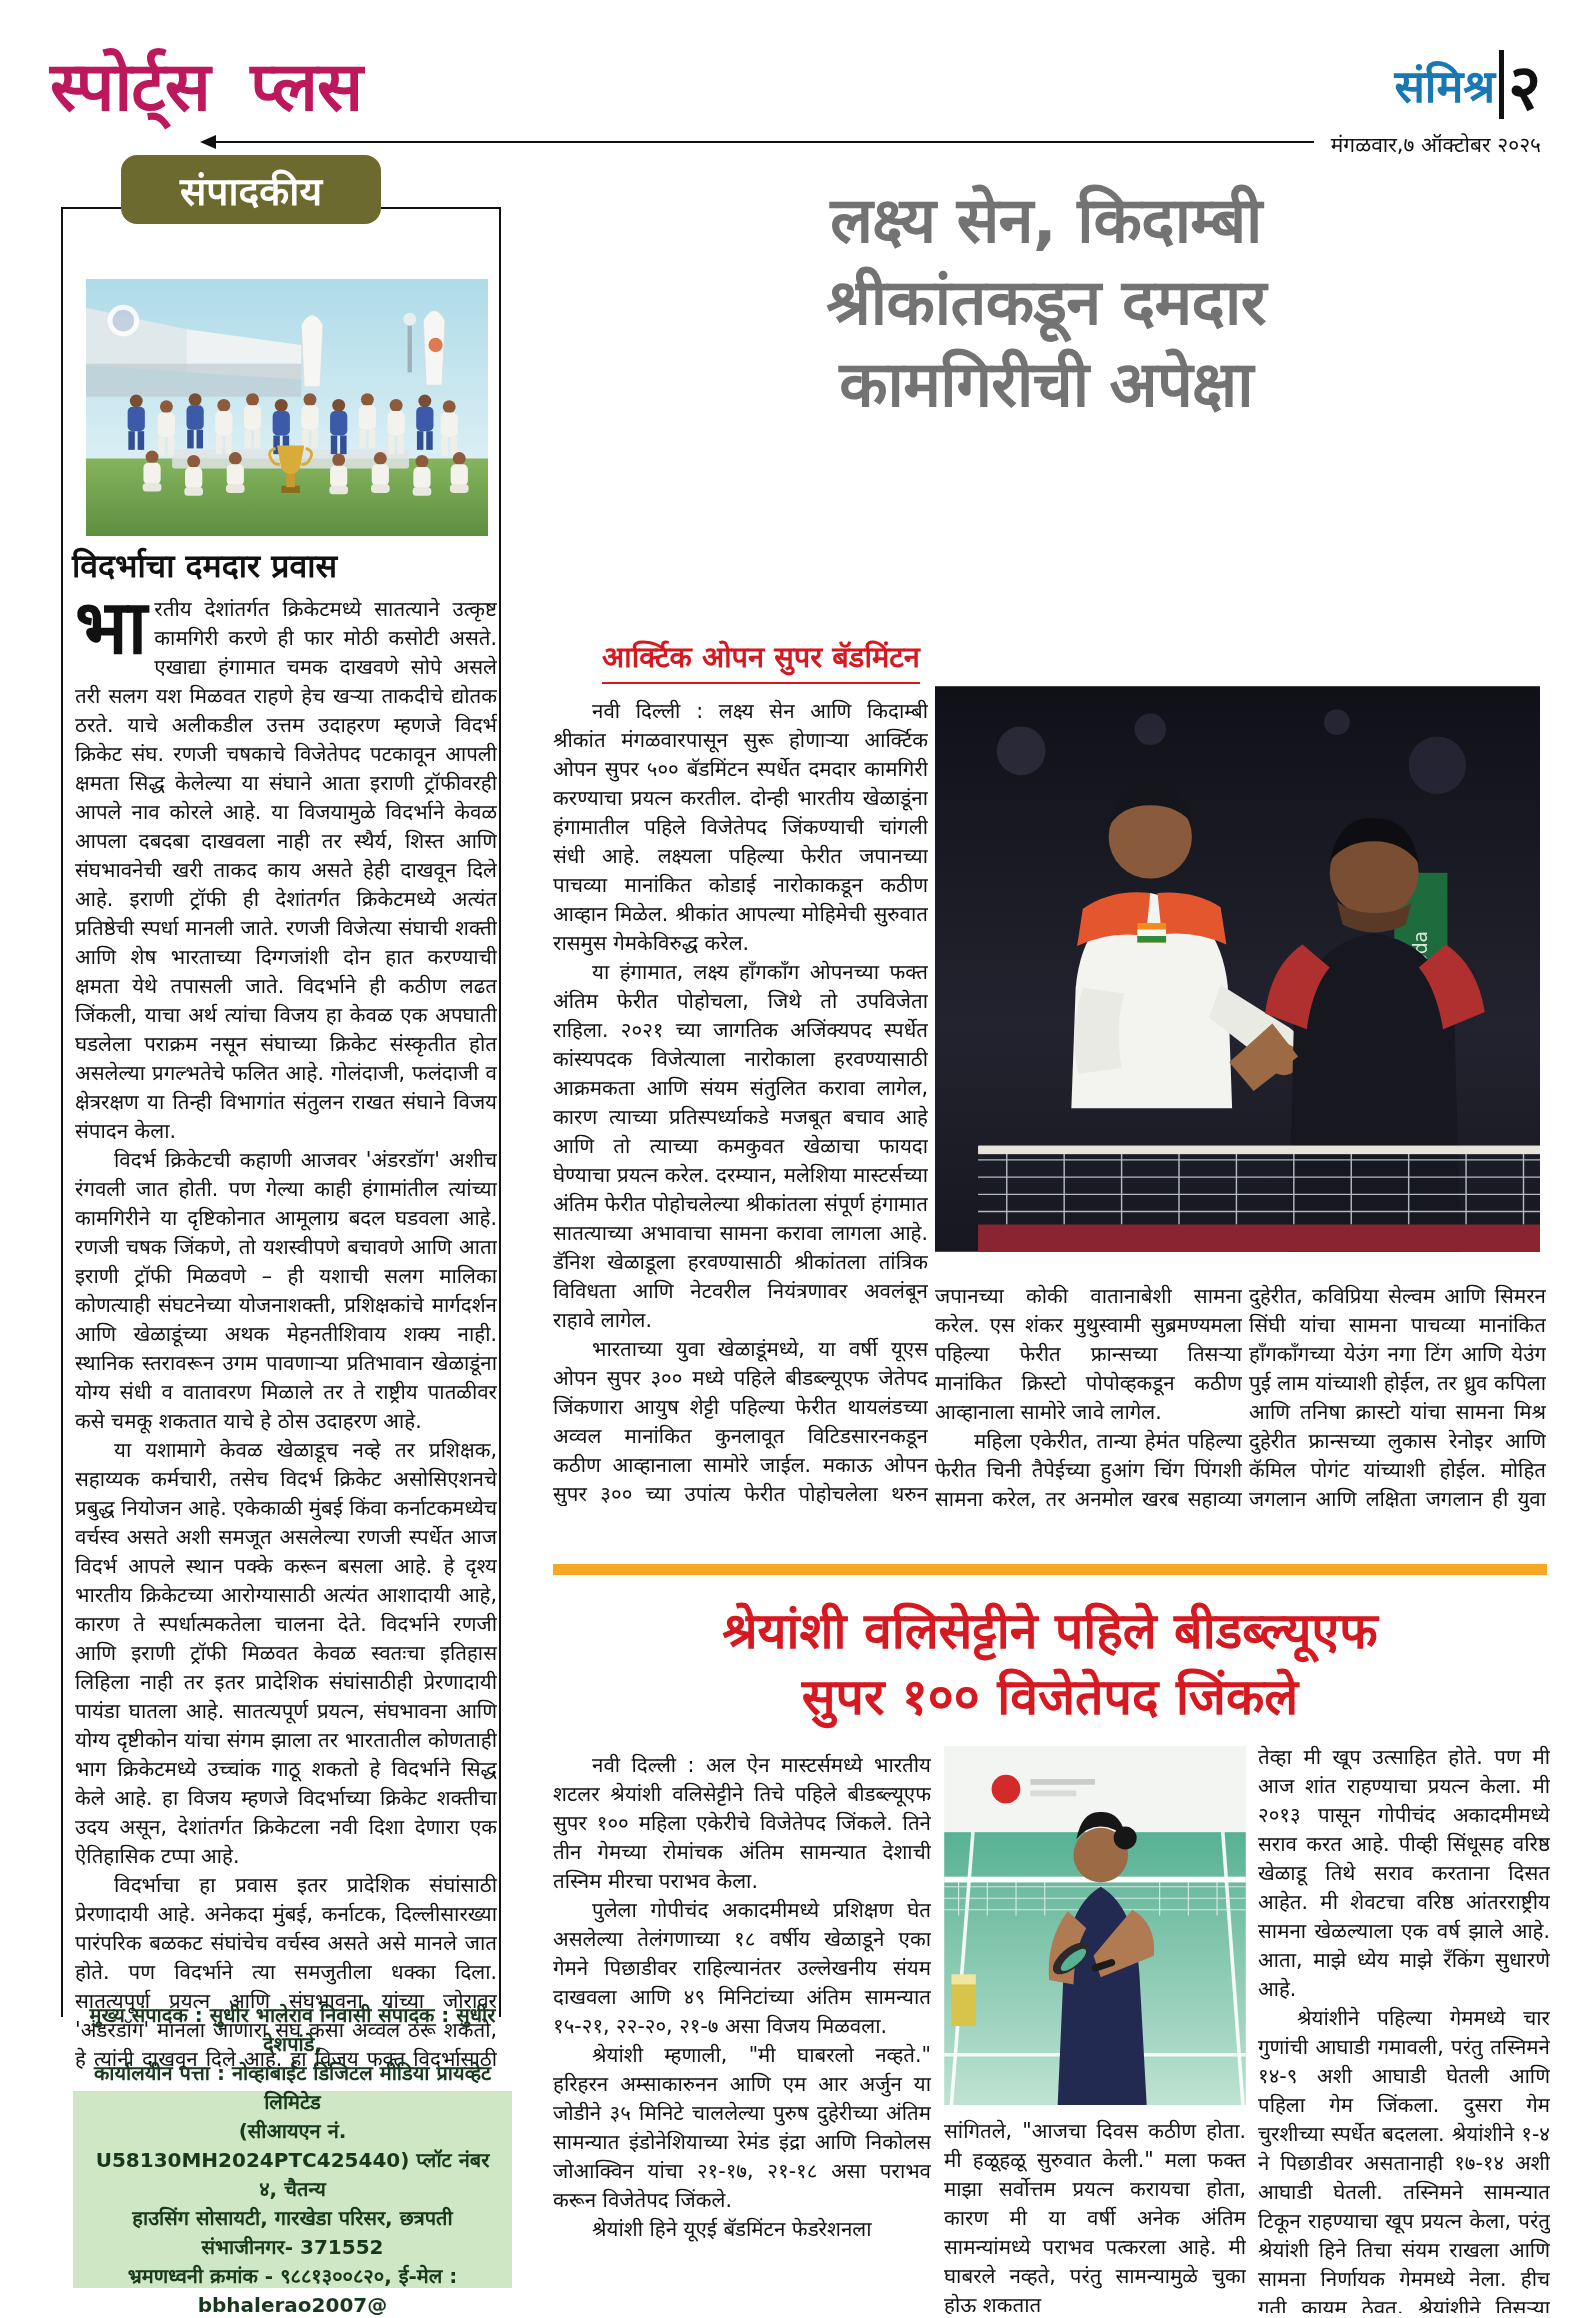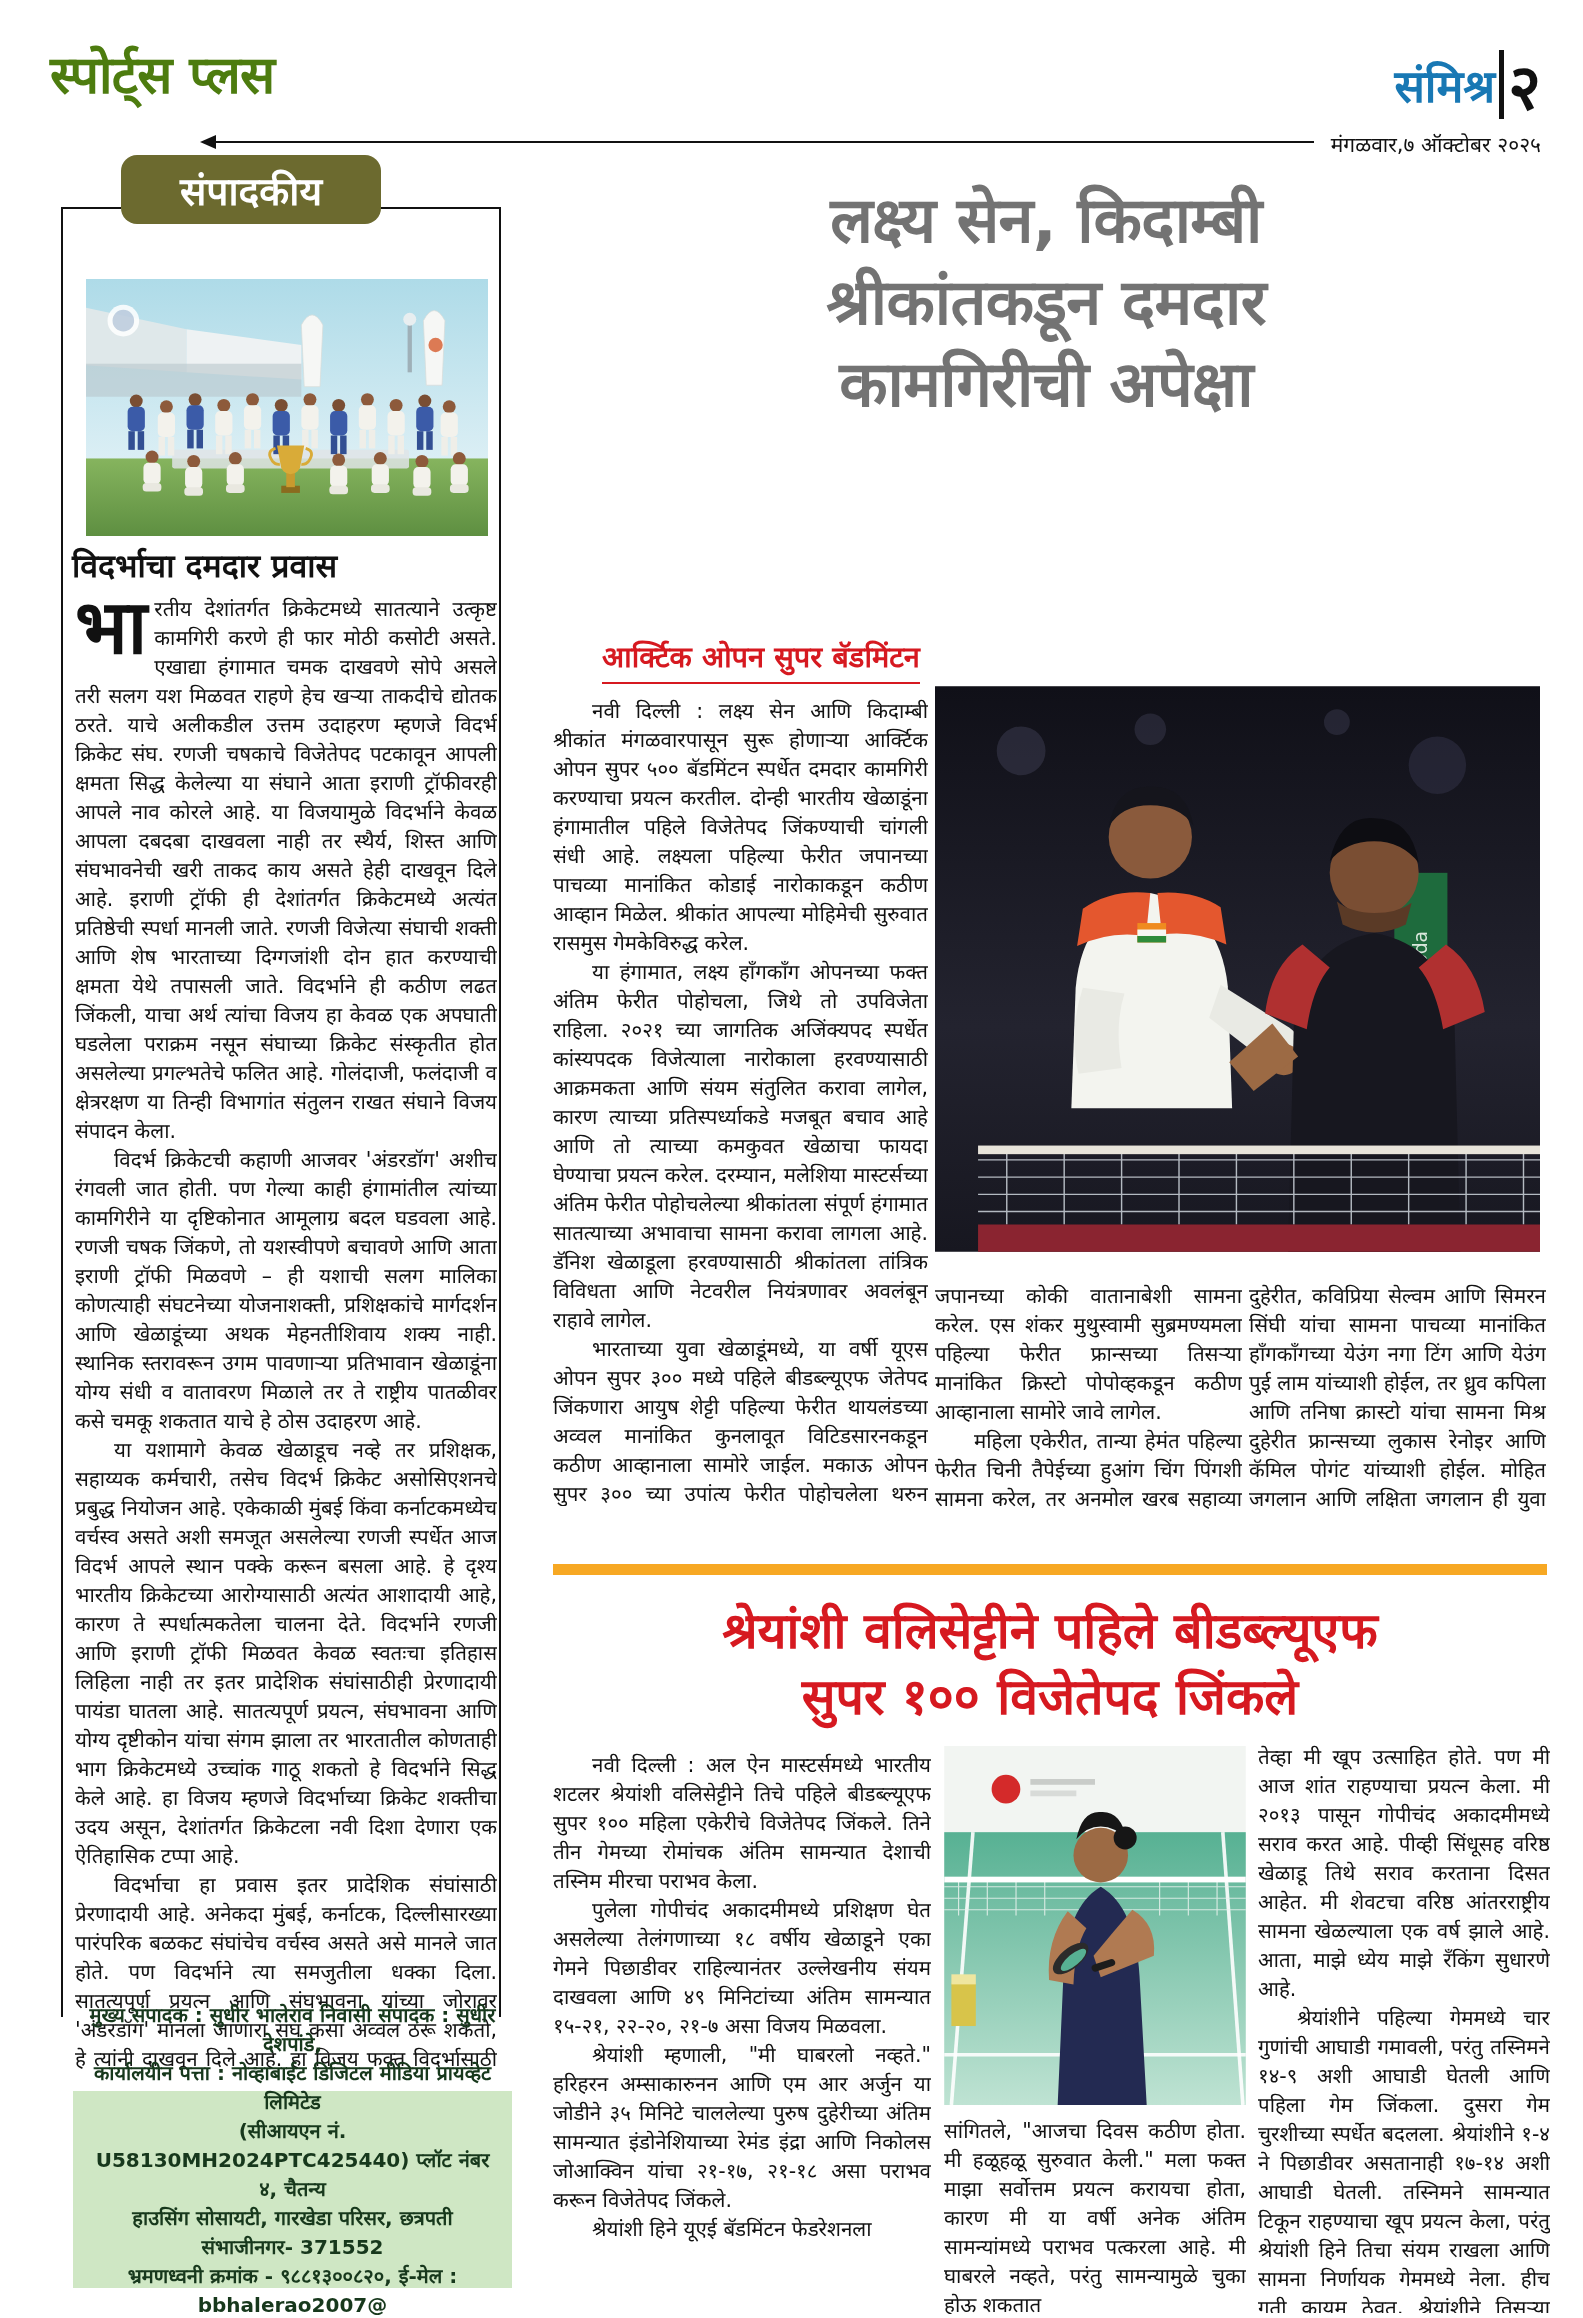--- a/index.html
+++ b/index.html
@@ -1,21 +1,21 @@
 <!DOCTYPE html>
 <html style="font-size:11.5px"><head>
 <meta charset="utf-8">
 <style>
   html,body{margin:0;padding:0;background:#ffffff;}
   .page{position:relative;width:1583px;height:2319px;background:#fff;overflow:hidden;
         font-family:"DejaVu Sans",sans-serif;color:#111;}
   .abs{position:absolute;}
 
   
-  .masthead{left:50px;top:37px;font-size:52px;font-weight:bold;color:#4d7c0f;letter-spacing:-0.7px;}
+  .masthead{left:50px;top:37px;font-size:68px;font-weight:bold;color:#be185d;letter-spacing:-0.7px;font-family:Liberation Mono, monospace;}
   .hdr-right{right:42px;top:42px;text-align:right;}
   .hdr-row{display:flex;align-items:center;justify-content:flex-end;gap:4px;}
   .section-name{font-size:45px;font-weight:bold;color:#1878b4;}
   .vbar{display:inline-block;width:5px;height:69px;background:#111;}
   .page-num{font-size:63px;font-weight:bold;color:#111;}
   .hdr-date{margin-top:2.9px;font-size:21px;font-weight:normal;color:#111;}
   .hdr-rule{left:214px;top:141px;width:1100px;height:2.2px;background:#111;}
   .hdr-arrow{left:200px;top:135px;width:0;height:0;border-top:7.2px solid transparent;
              border-bottom:7.2px solid transparent;border-right:16px solid #111;}
 

